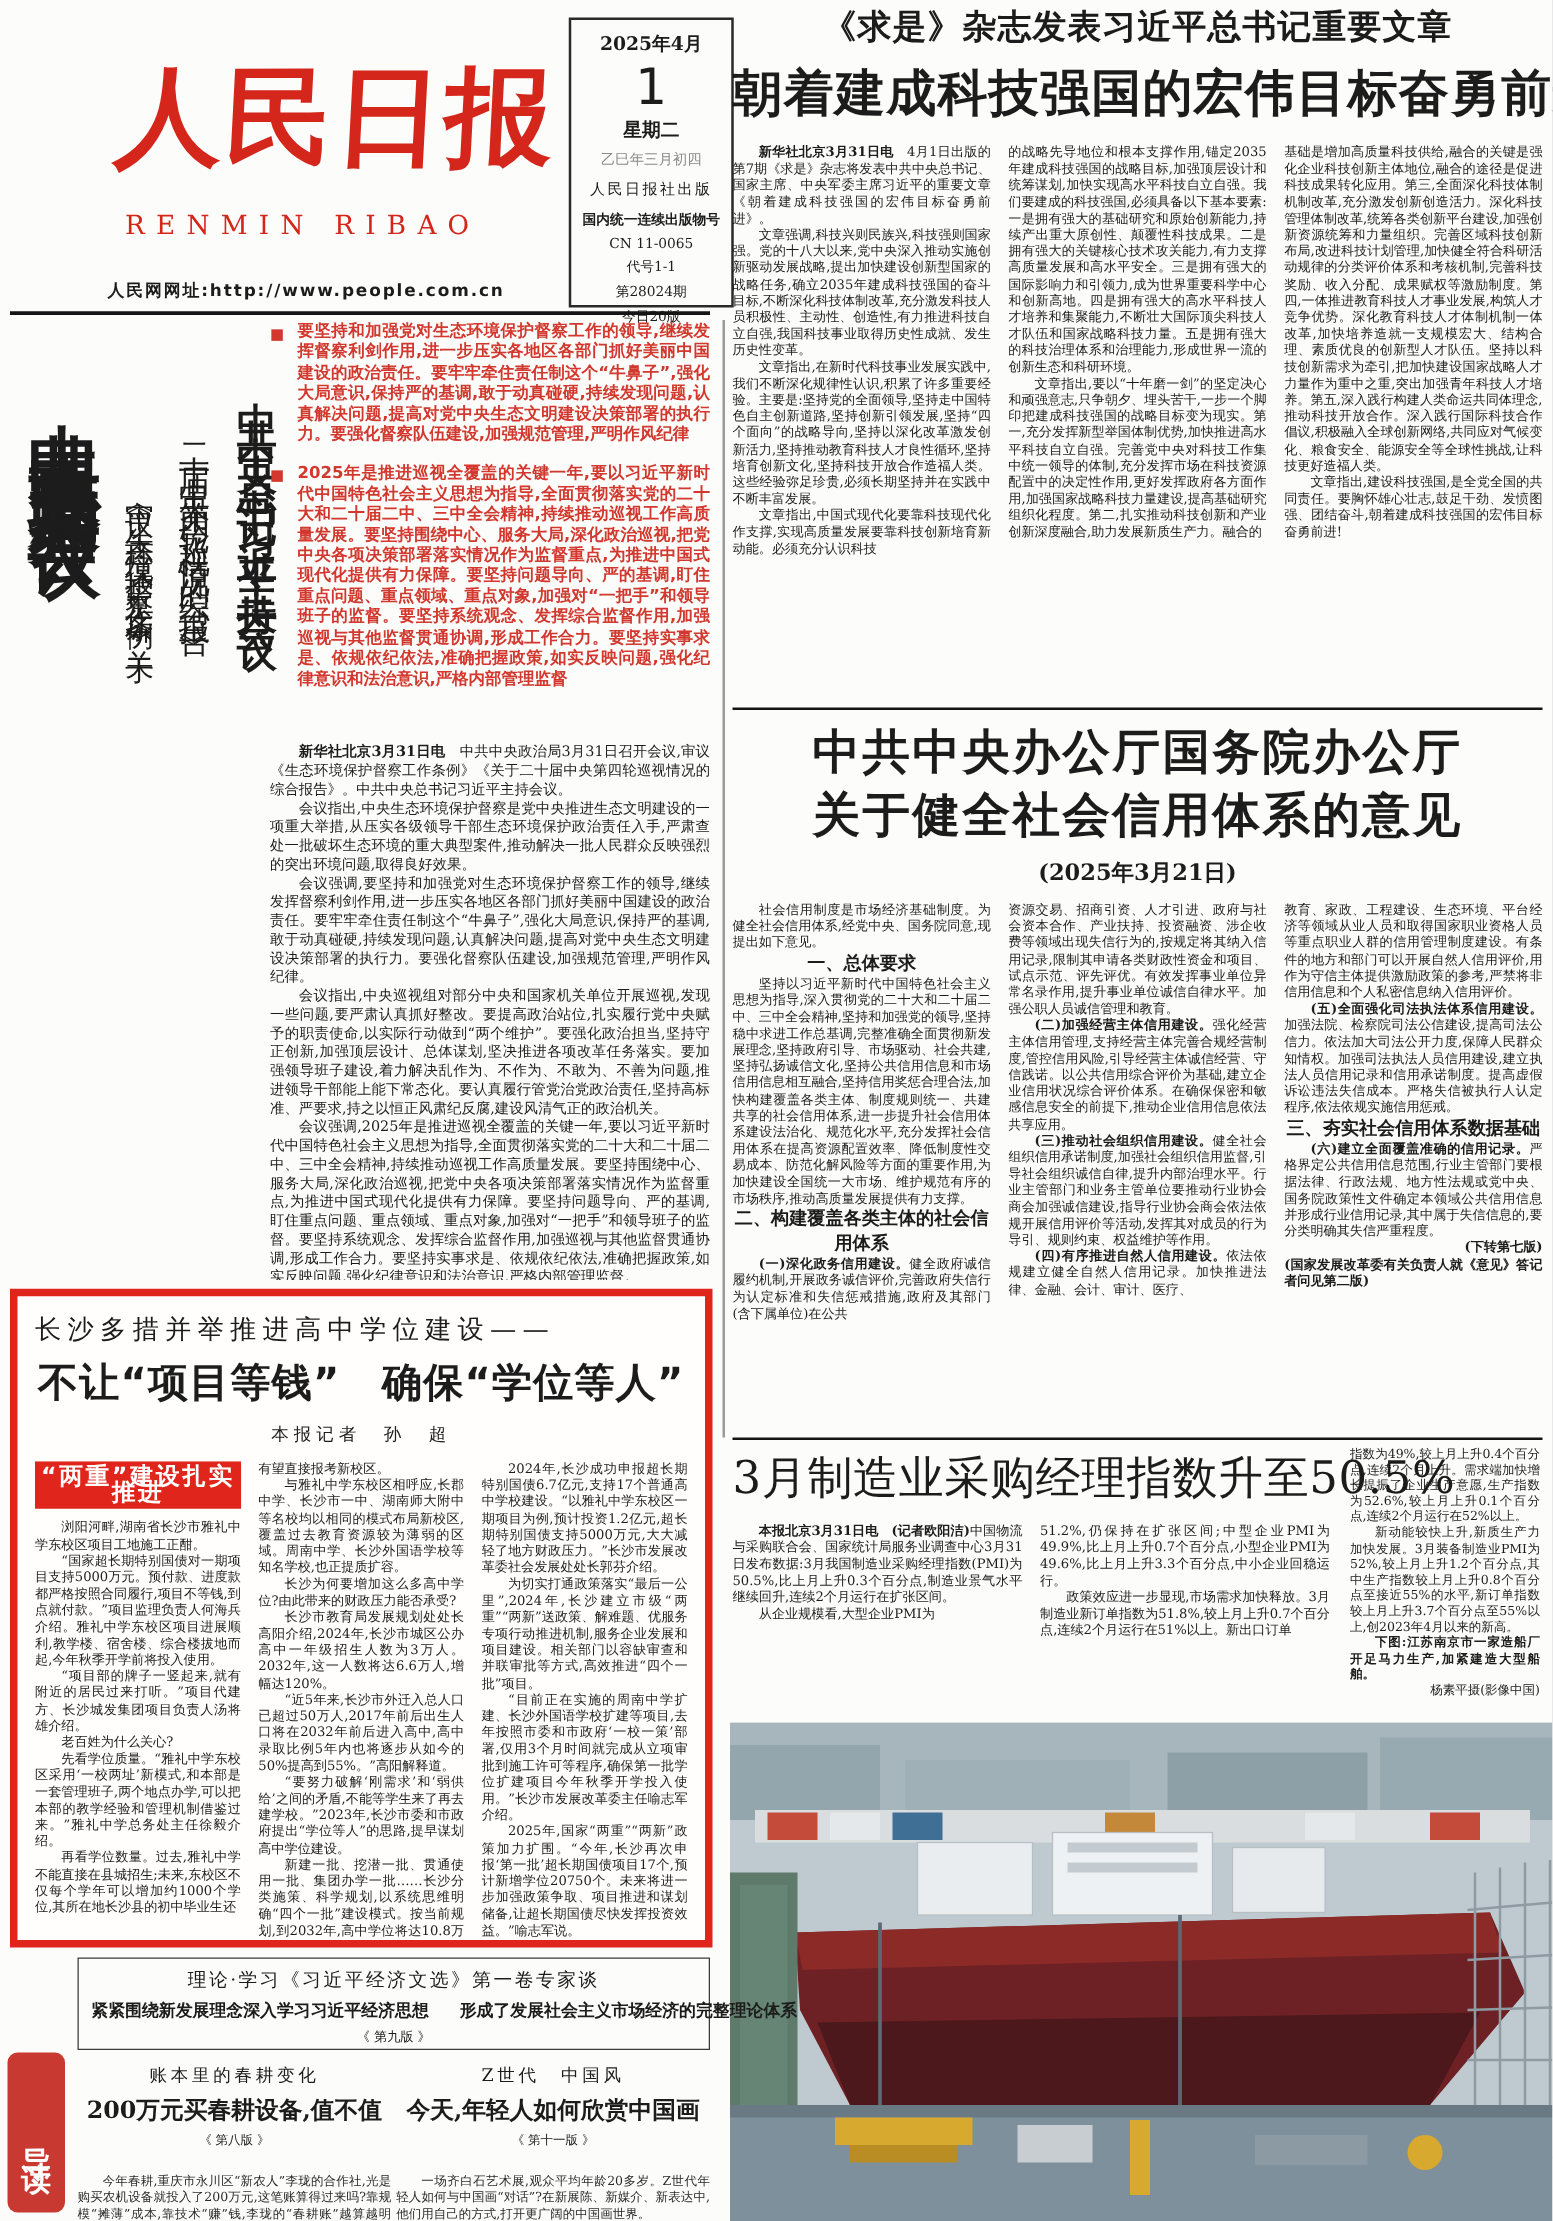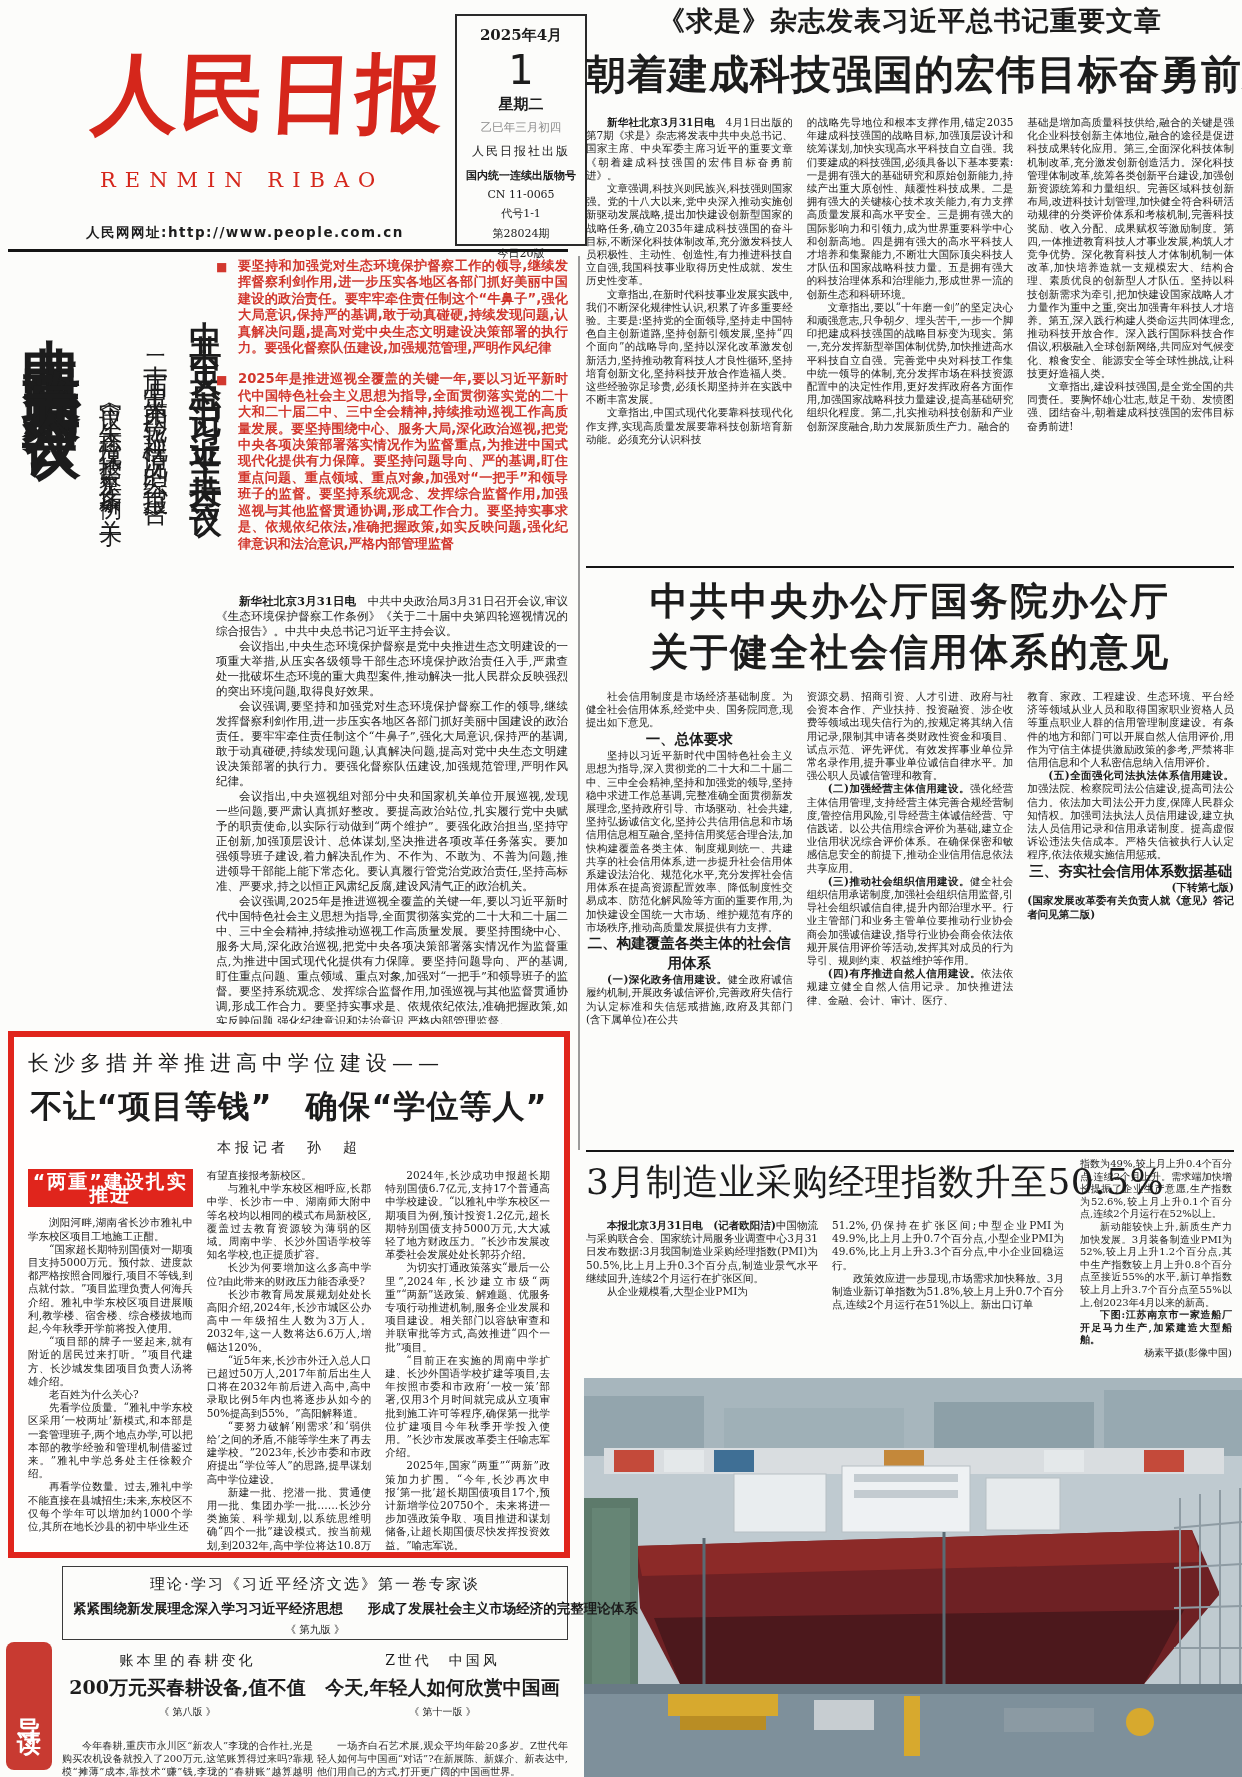--- a/index.html
+++ b/index.html
@@ -188,38 +188,40 @@
         <p>为切实打通政策落实“最后一公里”,2024年,长沙建立市级“两重”“两新”送政策、解难题、优服务专项行动推进机制,服务企业发展和项目建设。相关部门以容缺审查和并联审批等方式,高效推进“四个一批”项目。</p>
         <p>“目前正在实施的周南中学扩建、长沙外国语学校扩建等项目,去年按照市委和市政府‘一校一策’部署,仅用3个月时间就完成从立项审批到施工许可等程序,确保第一批学位扩建项目今年秋季开学投入使用。”长沙市发展改革委主任喻志军介绍。</p>
         <p>2025年,国家“两重”“两新”政策加力扩围。“今年,长沙再次申报‘第一批’超长期国债项目17个,预计新增学位20750个。未来将进一步加强政策争取、项目推进和谋划储备,让超长期国债尽快发挥投资效益。”喻志军说。</p>
       </div>
     </div>
   </div>
 
   <div class="abs" style="left:586px;top:576px;width:648px;height:572px">
     <div class="cr-h sans ctr">中共中央办公厅国务院办公厅</div>
     <div class="cr-h sans ctr">关于健全社会信用体系的意见</div>
+    <div class="cr-date ctr">(2025年3月21日)</div>
     <div class="cols" style="margin-top:12px;height:408px">
       <div class="col">
         <p>社会信用制度是市场经济基础制度。为健全社会信用体系,经党中央、国务院同意,现提出如下意见。</p>
         <p class="chead">一、总体要求</p>
         <p>坚持以习近平新时代中国特色社会主义思想为指导,深入贯彻党的二十大和二十届二中、三中全会精神,坚持和加强党的领导,坚持稳中求进工作总基调,完整准确全面贯彻新发展理念,坚持政府引导、市场驱动、社会共建,坚持弘扬诚信文化,坚持公共信用信息和市场信用信息相互融合,坚持信用奖惩合理合法,加快构建覆盖各类主体、制度规则统一、共建共享的社会信用体系,进一步提升社会信用体系建设法治化、规范化水平,充分发挥社会信用体系在提高资源配置效率、降低制度性交易成本、防范化解风险等方面的重要作用,为加快建设全国统一大市场、维护规范有序的市场秩序,推动高质量发展提供有力支撑。</p>
         <p class="chead">二、构建覆盖各类主体的社会信用体系</p>
         <p><span class="ilabel">(一)深化政务信用建设。</span><span>健全政府诚信履约机制,开展政务诚信评价,完善政府失信行为认定标准和失信惩戒措施,政府及其部门(含下属单位)在公共</span></p>
       </div>
       <div class="col">
         <p style="text-indent:0">资源交易、招商引资、人才引进、政府与社会资本合作、产业扶持、投资融资、涉企收费等领域出现失信行为的,按规定将其纳入信用记录,限制其申请各类财政性资金和项目、试点示范、评先评优。有效发挥事业单位异常名录作用,提升事业单位诚信自律水平。加强公职人员诚信管理和教育。</p>
         <p><span class="ilabel">(二)加强经营主体信用建设。</span><span>强化经营主体信用管理,支持经营主体完善合规经营制度,管控信用风险,引导经营主体诚信经营、守信践诺。以公共信用综合评价为基础,建立企业信用状况综合评价体系。在确保保密和敏感信息安全的前提下,推动企业信用信息依法共享应用。</span></p>
         <p><span class="ilabel">(三)推动社会组织信用建设。</span><span>健全社会组织信用承诺制度,加强社会组织信用监督,引导社会组织诚信自律,提升内部治理水平。行业主管部门和业务主管单位要推动行业协会商会加强诚信建设,指导行业协会商会依法依规开展信用评价等活动,发挥其对成员的行为导引、规则约束、权益维护等作用。</span></p>
         <p><span class="ilabel">(四)有序推进自然人信用建设。</span><span>依法依规建立健全自然人信用记录。加快推进法律、金融、会计、审计、医疗、</span></p>
       </div>
       <div class="col">
         <p style="text-indent:0">教育、家政、工程建设、生态环境、平台经济等领域从业人员和取得国家职业资格人员等重点职业人群的信用管理制度建设。有条件的地方和部门可以开展自然人信用评价,用作为守信主体提供激励政策的参考,严禁将非信用信息和个人私密信息纳入信用评价。</p>
         <p><span class="ilabel">(五)全面强化司法执法体系信用建设。</span><span>加强法院、检察院司法公信建设,提高司法公信力。依法加大司法公开力度,保障人民群众知情权。加强司法执法人员信用建设,建立执法人员信用记录和信用承诺制度。提高虚假诉讼违法失信成本。严格失信被执行人认定程序,依法依规实施信用惩戒。</span></p>
         <p class="chead">三、夯实社会信用体系数据基础</p>
+        <p><span class="ilabel">(六)建立全面覆盖准确的信用记录。</span><span>严格界定公共信用信息范围,行业主管部门要根据法律、行政法规、地方性法规或党中央、国务院政策性文件确定本领域公共信用信息并形成行业信用记录,其中属于失信信息的,要分类明确其失信严重程度。</span></p>
         <p class="noteR">(下转第七版)</p>
         <p class="noteB" style="text-indent:0">(国家发展改革委有关负责人就《意见》答记者问见第二版)</p>
       </div>
     </div>
   </div>
   <div class="abs rule" style="left:586px;top:1150px;width:648px;height:2px"></div>
 
   <div class="abs" style="left:586px;top:1158px;width:648px;height:218px;display:flex;gap:16px">
     <div style="width:478px">
       <div class="pmi-head ctr">3月制造业采购经理指数升至50.5%</div>

